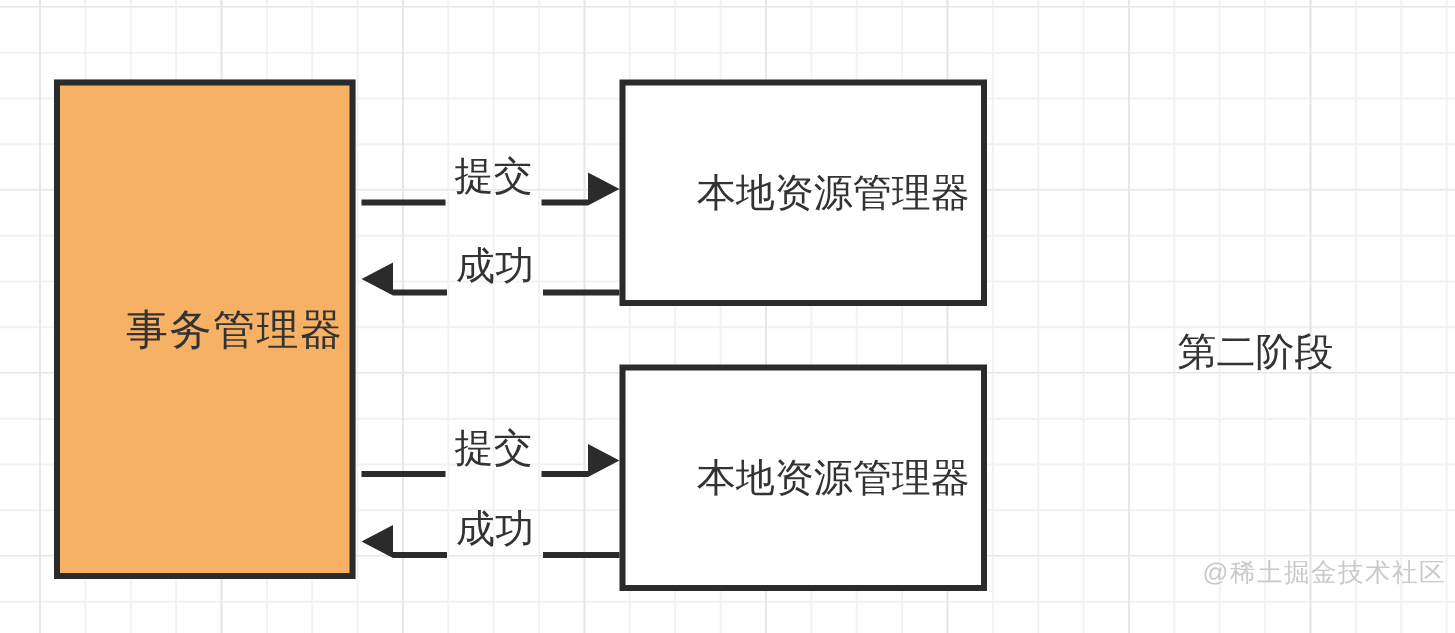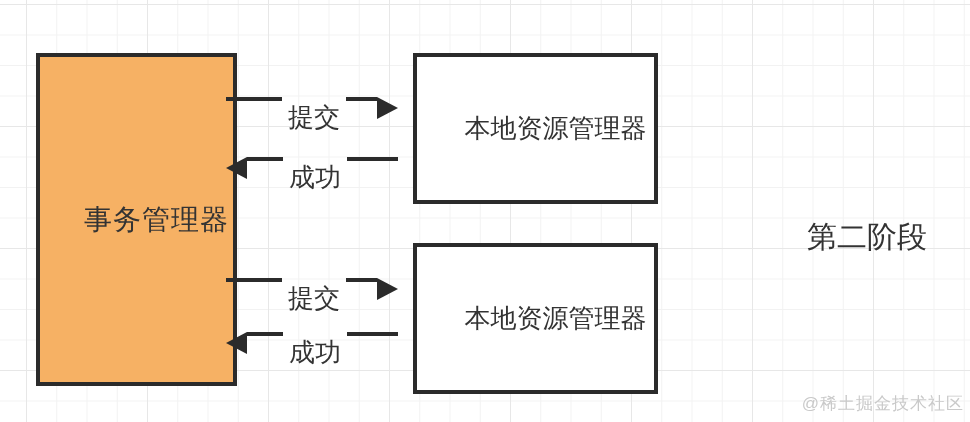--- a/index.html
+++ b/index.html
@@ -44,25 +44,25 @@
     left: 413px;
     width: 245px; height: 151px;
     background: #ffffff;
     font-size: 26px;
   }
   .node-rm-top { top: 53px; }
   .node-rm-bottom { top: 243px; }
 
   .edge {
     position: absolute;
-    left: 226px;
+    left: 241px;
     width: 172px;
     height: 40px;
     display: flex;
-    align-items: flex-start;
+    align-items: flex-end;
   }
   .edge-commit-top    { top: 97px;  }
   .edge-success-top   { top: 157px; }
   .edge-commit-bottom { top: 278px; }
   .edge-success-bottom{ top: 332px; }
 
   .seg {
     height: 4px;
     background: #2b2b2b;
   }
@@ -82,32 +82,32 @@
   .head {
     width: 0; height: 0;
     border-top: 11px solid transparent;
     border-bottom: 11px solid transparent;
   }
   .head-right { border-left: 21px solid #2b2b2b; }
   .head-left  { border-right: 21px solid #2b2b2b; }
 
   .phase-label {
     position: absolute;
-    left: 807px;
+    left: 775px;
     top: 217px;
     width: 114px;
-    text-align: left;
-    font-size: 30px;
+    text-align: right;
+    font-size: 26px;
     color: #333333;
     white-space: nowrap;
   }
   .watermark {
     position: absolute;
     right: 6px;
-    top: 392px;
+    top: 370px;
     font-size: 17px;
     color: #c9c9c9;
     letter-spacing: 1px;
     white-space: nowrap;
     margin-left: 29px;
   }
 </style>
 </head>
 <body>
 

